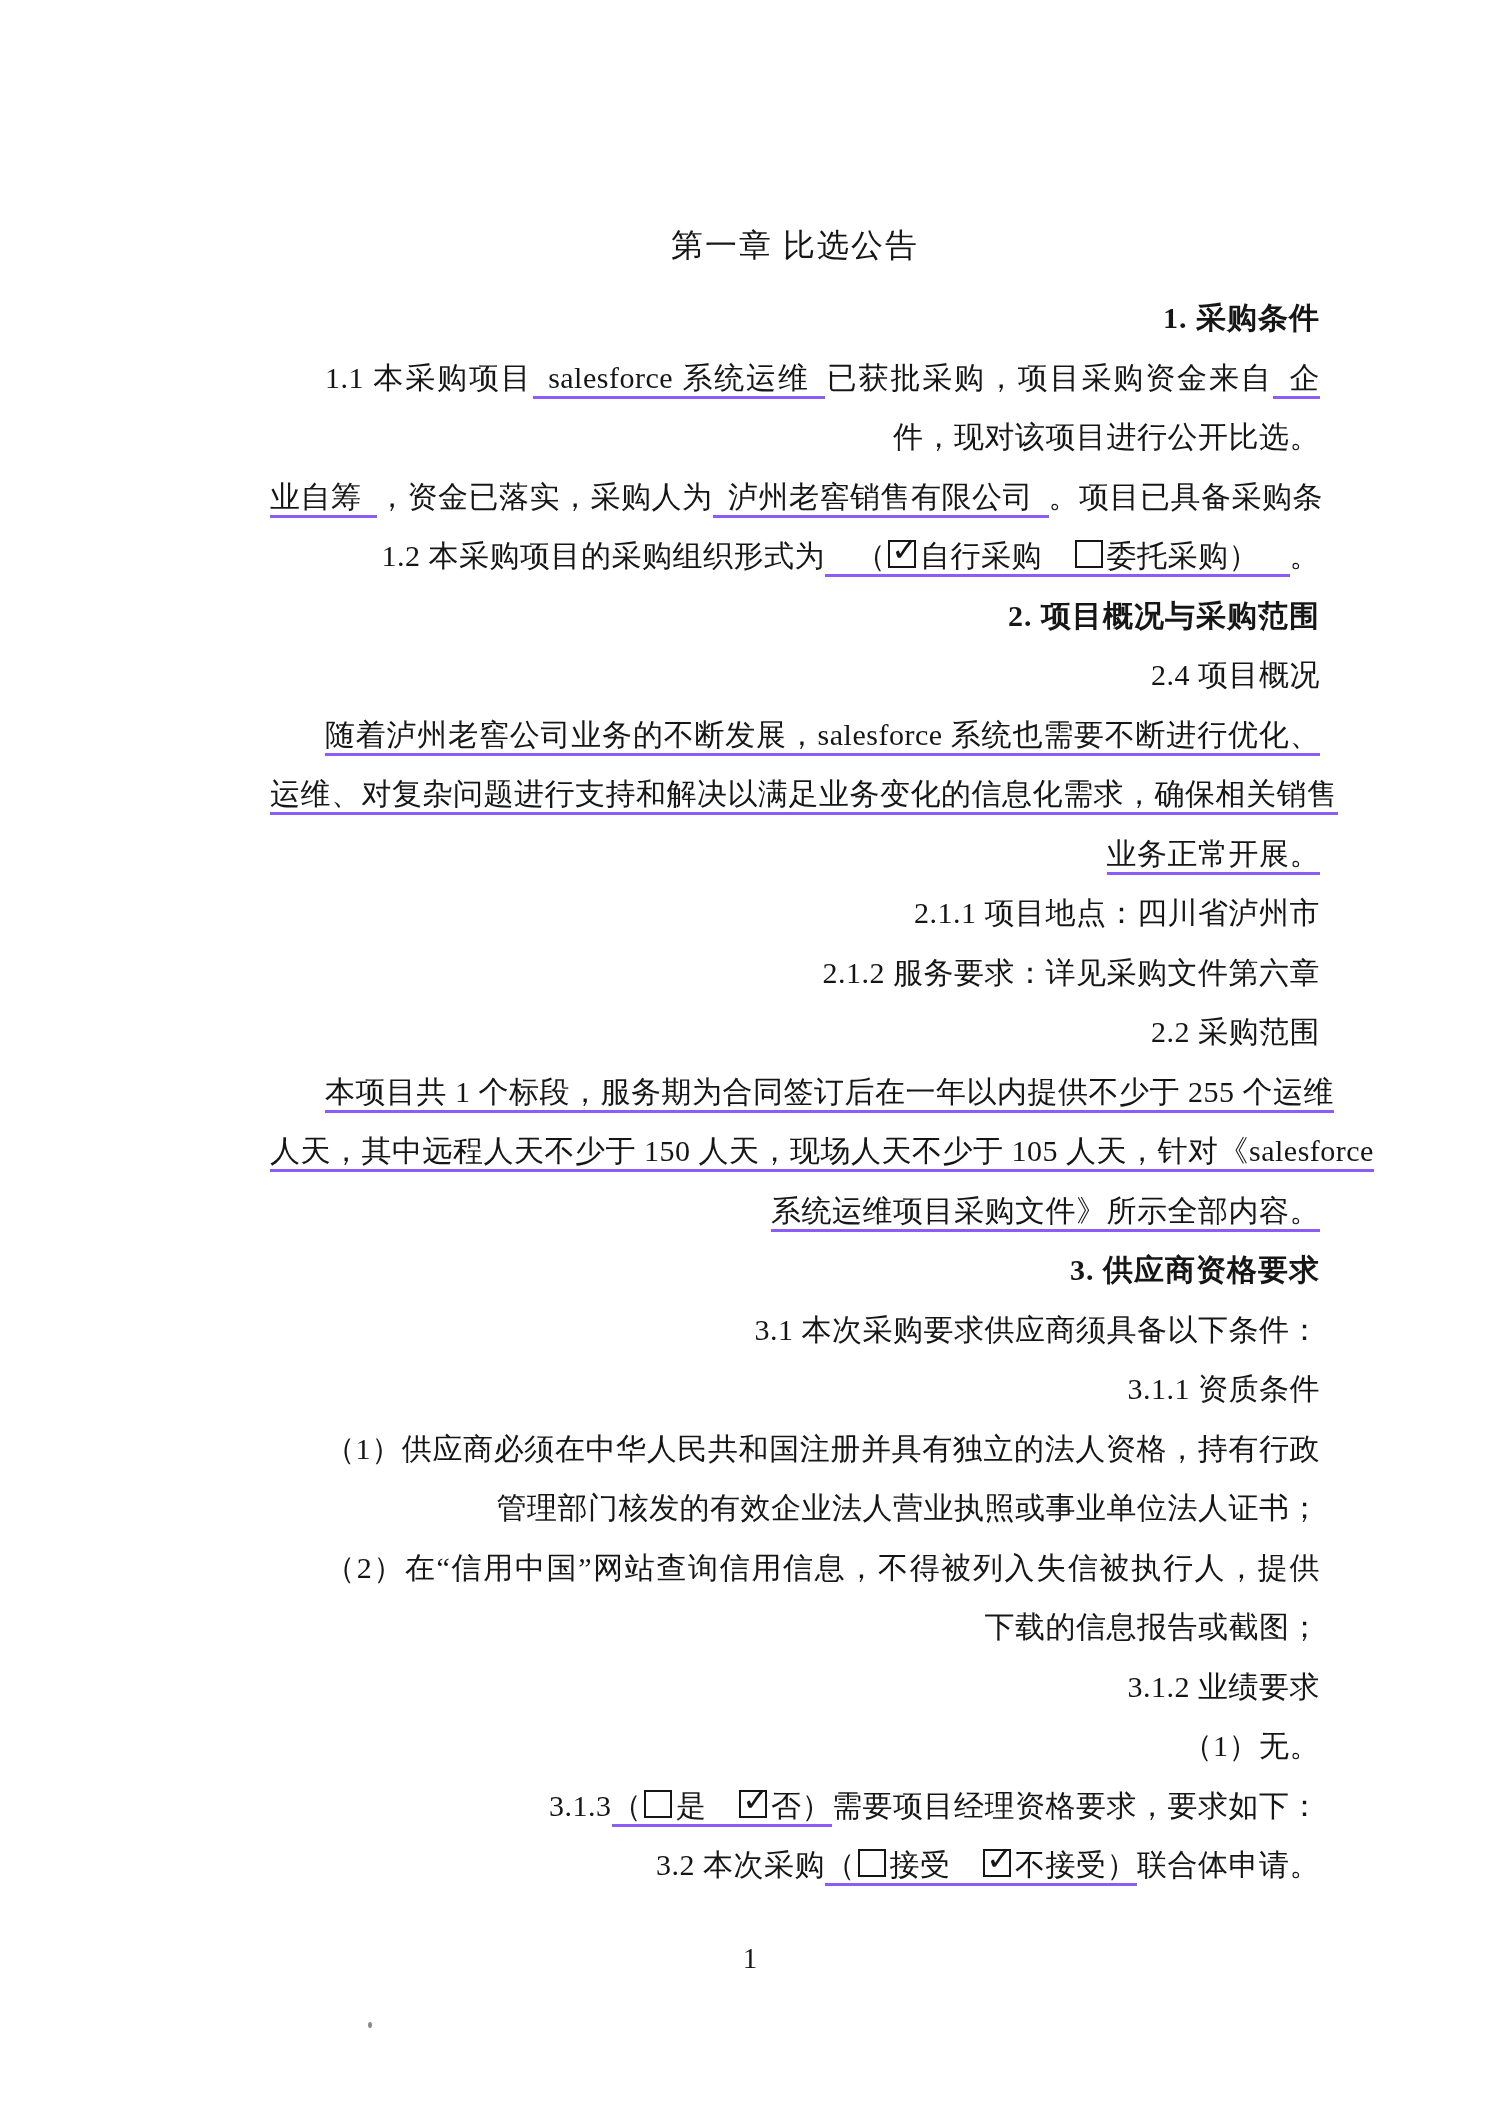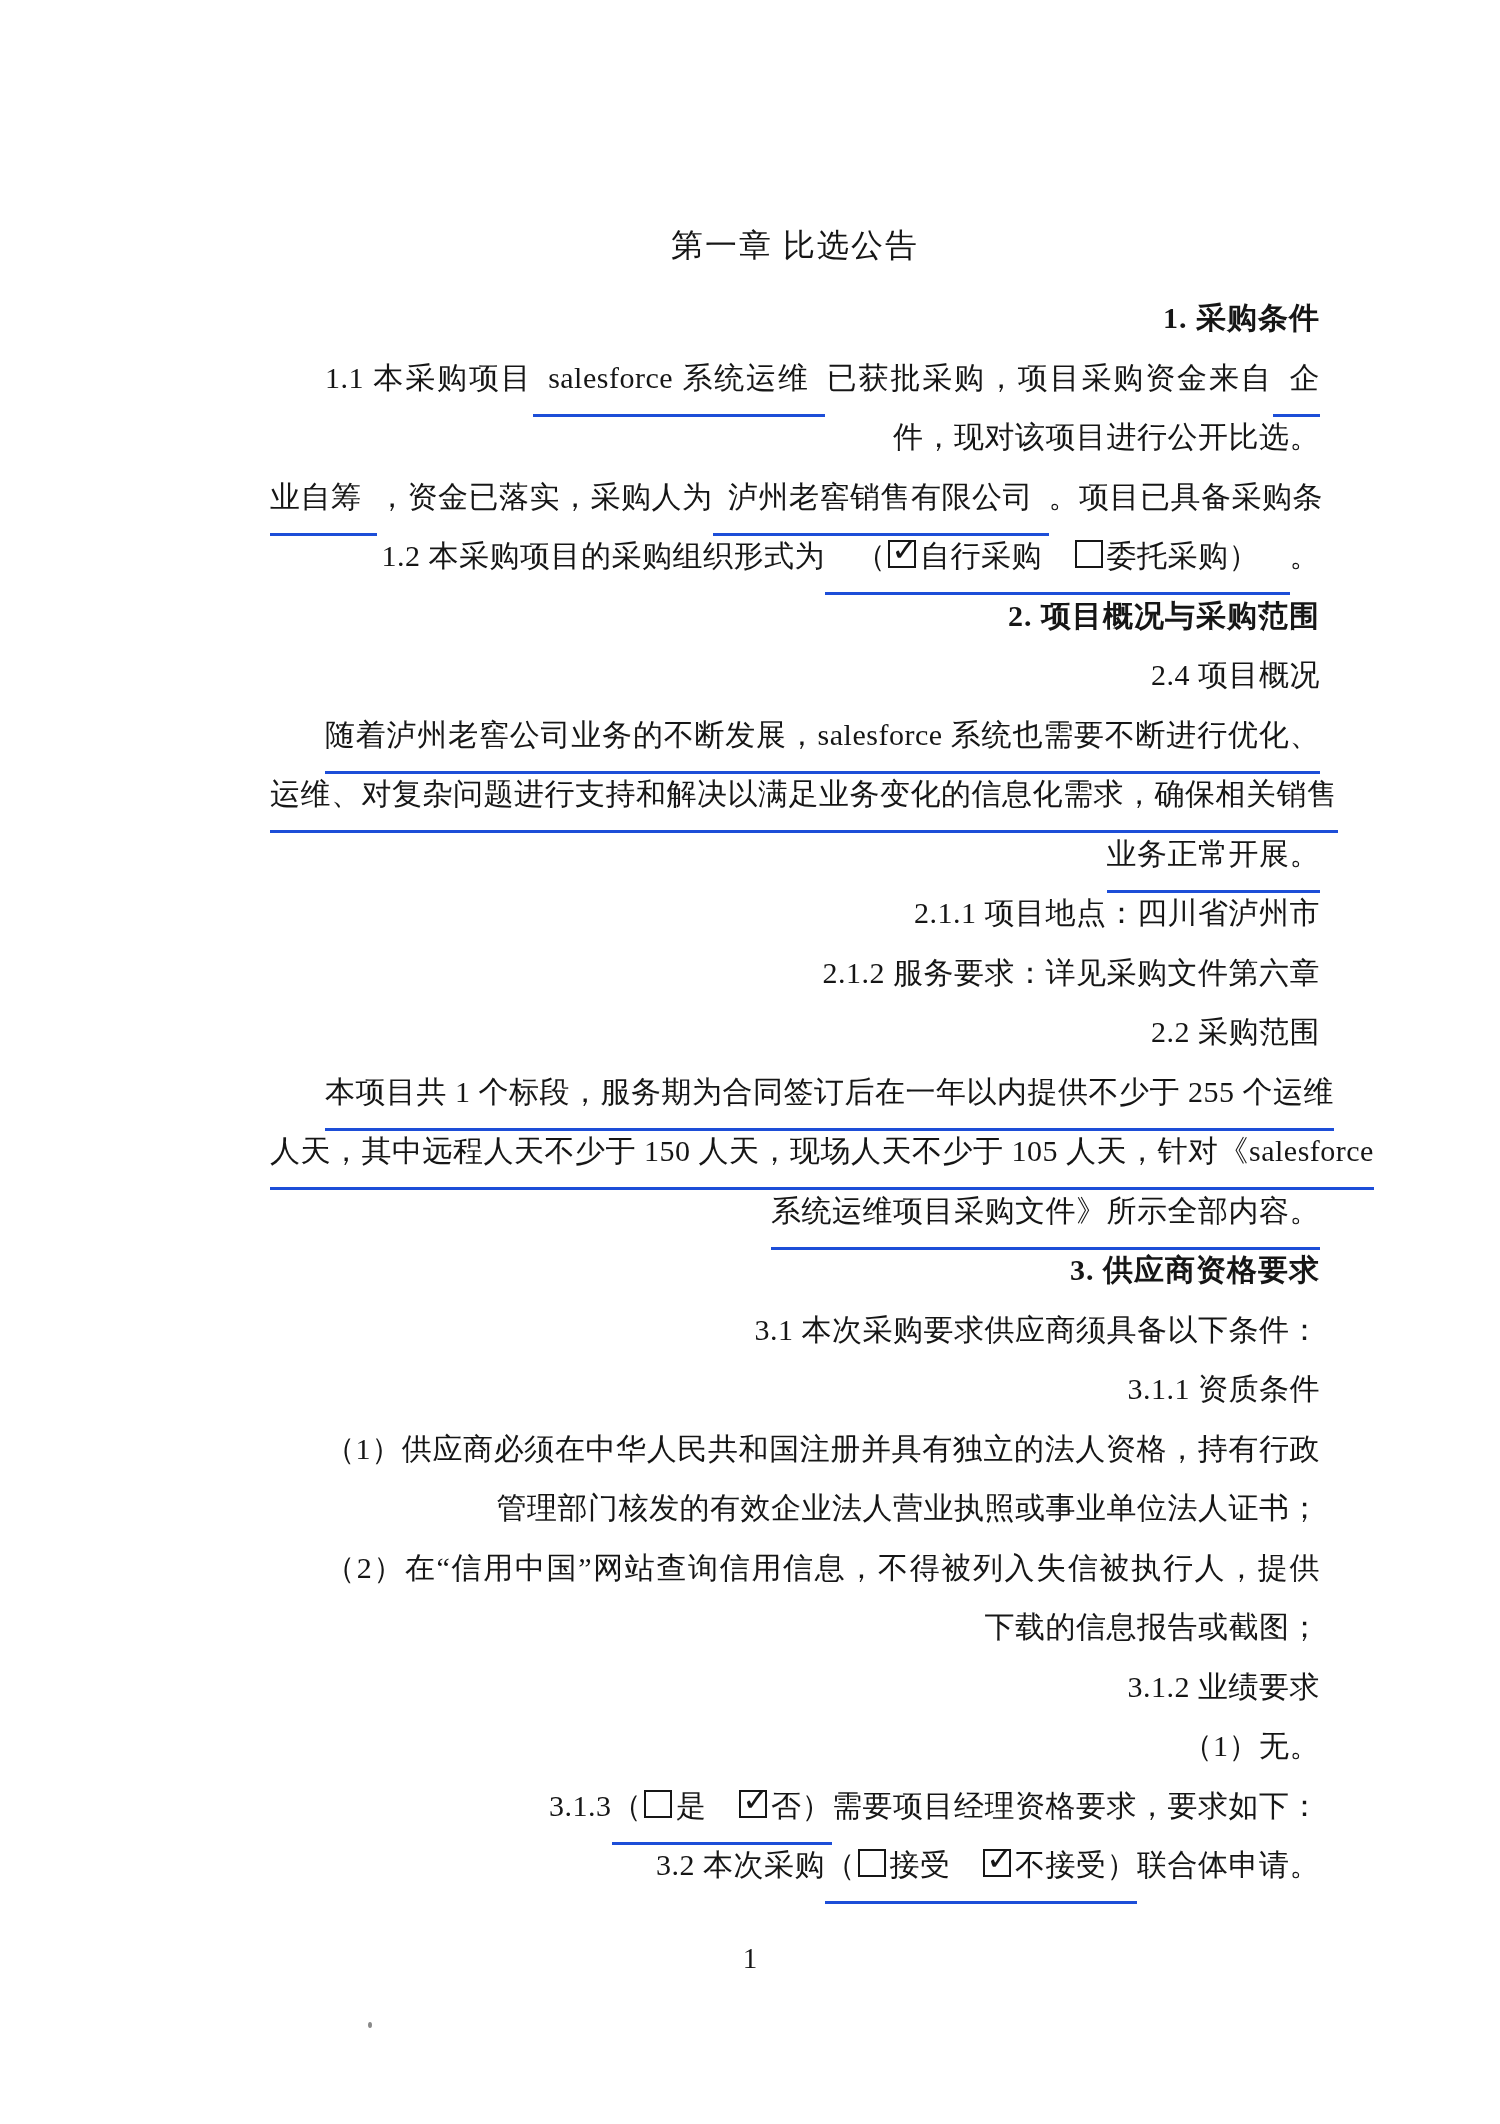--- a/index.html
+++ b/index.html
@@ -42,22 +42,22 @@
     font-weight: 700;
     letter-spacing: 1px;
   }
   .line.ind { padding-left: 55px; }
   .line.fill {
     text-align: justify;
     text-align-last: justify;
     text-justify: inter-character;
   }
   .u {
-    border-bottom: 3px solid #1d4ed8;
-    padding-bottom: 20px;
+    border-bottom: 3px solid #8b5cf6;
+    padding-bottom: 2px;
   }
   .cbx {
     display: inline-block;
     width: 24px;
     height: 24px;
     border: 2.5px solid #161616;
     vertical-align: -2px;
     position: relative;
     margin: 0 4px 0 2px;
     line-height: normal;

